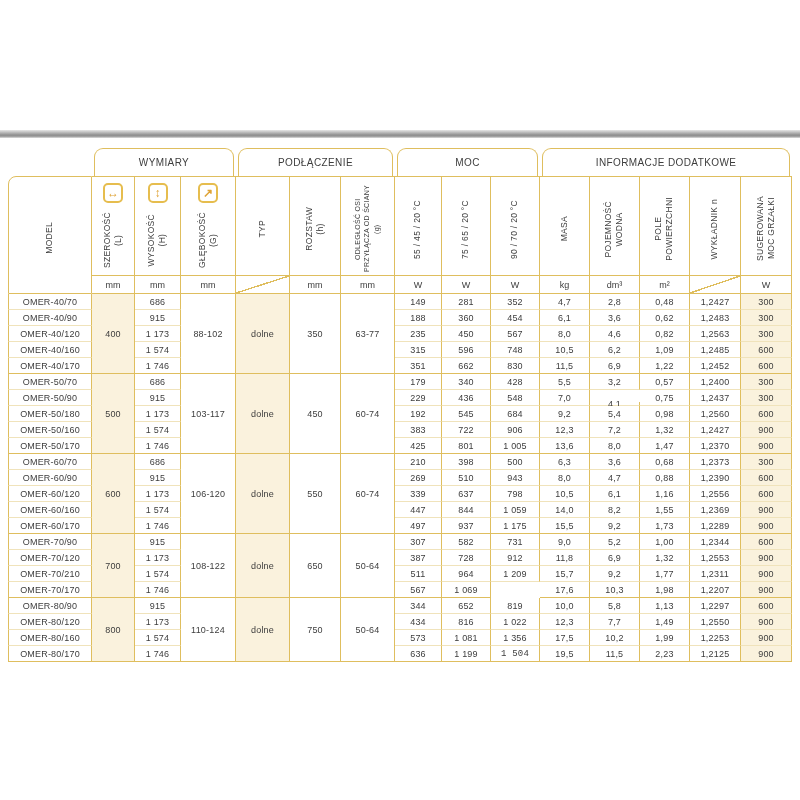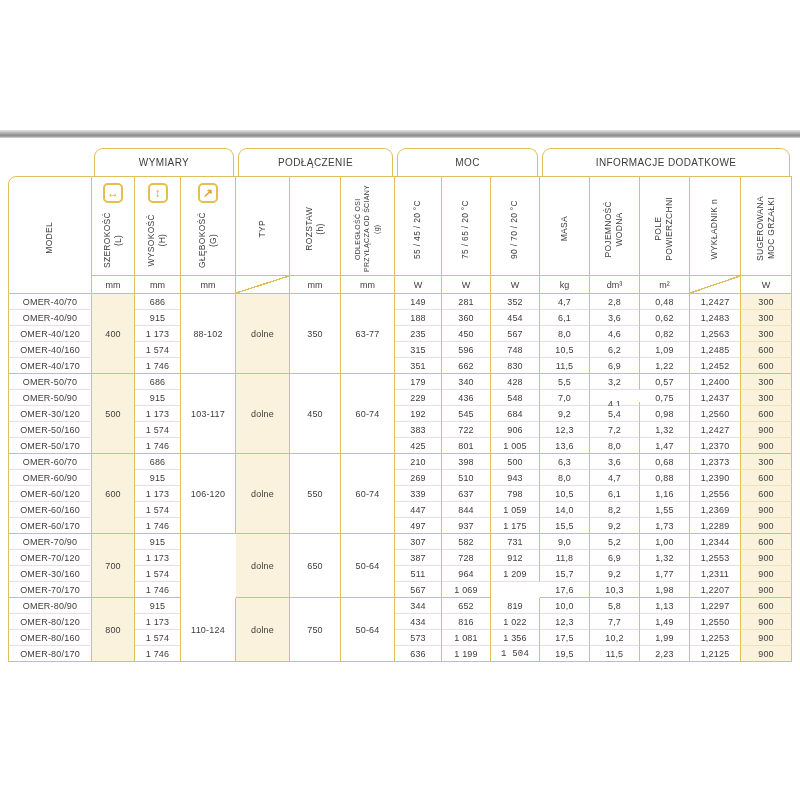--- a/index.html
+++ b/index.html
@@ -253,21 +253,21 @@
     <div class="cell model" style="grid-area: 10 / 1;">OMER-50/90</div>
     <div class="cell" style="grid-area: 10 / 3;">915</div>
     <div class="cell" style="grid-area: 10 / 8;">229</div>
     <div class="cell" style="grid-area: 10 / 9;">436</div>
     <div class="cell" style="grid-area: 10 / 10;">548</div>
     <div class="cell" style="grid-area: 10 / 11;">7,0</div>
     <div class="cell" style="grid-area: 10 / 12; margin-top: 12px;">4,1</div>
     <div class="cell" style="grid-area: 10 / 13;">0,75</div>
     <div class="cell" style="grid-area: 10 / 14;">1,2437</div>
     <div class="cell cream" style="grid-area: 10 / 15;">300</div>
-    <div class="cell model" style="grid-area: 11 / 1;">OMER-30/120</div>
+    <div class="cell model" style="grid-area: 11 / 1;">OMER-50/180</div>
     <div class="cell" style="grid-area: 11 / 3;">1 173</div>
     <div class="cell" style="grid-area: 11 / 8;">192</div>
     <div class="cell" style="grid-area: 11 / 9;">545</div>
     <div class="cell" style="grid-area: 11 / 10;">684</div>
     <div class="cell" style="grid-area: 11 / 11;">9,2</div>
     <div class="cell" style="grid-area: 11 / 12;">5,4</div>
     <div class="cell" style="grid-area: 11 / 13;">0,98</div>
     <div class="cell" style="grid-area: 11 / 14;">1,2560</div>
     <div class="cell cream" style="grid-area: 11 / 15;">600</div>
     <div class="cell model" style="grid-area: 12 / 1;">OMER-50/160</div>
@@ -339,20 +339,21 @@
     <div class="cell bend" style="grid-area: 18 / 3;">1 746</div>
     <div class="cell bend" style="grid-area: 18 / 8;">497</div>
     <div class="cell bend" style="grid-area: 18 / 9;">937</div>
     <div class="cell bend" style="grid-area: 18 / 10;">1 175</div>
     <div class="cell bend" style="grid-area: 18 / 11;">15,5</div>
     <div class="cell bend" style="grid-area: 18 / 12;">9,2</div>
     <div class="cell bend" style="grid-area: 18 / 13;">1,73</div>
     <div class="cell bend" style="grid-area: 18 / 14;">1,2289</div>
     <div class="cell cream bend" style="grid-area: 18 / 15;">900</div>
     <div class="cell cream bend" style="grid-area: 19 / 2 / span 4;">700</div>
+    <div class="cell bend" style="grid-area: 19 / 4 / span 4;">108-122</div>
     <div class="cell cream bend" style="grid-area: 19 / 5 / span 4;">dolne</div>
     <div class="cell bend" style="grid-area: 19 / 6 / span 4;">650</div>
     <div class="cell bend" style="grid-area: 19 / 7 / span 4;">50-64</div>
     <div class="cell model" style="grid-area: 19 / 1;">OMER-70/90</div>
     <div class="cell" style="grid-area: 19 / 3;">915</div>
     <div class="cell" style="grid-area: 19 / 8;">307</div>
     <div class="cell" style="grid-area: 19 / 9;">582</div>
     <div class="cell" style="grid-area: 19 / 10;">731</div>
     <div class="cell" style="grid-area: 19 / 11;">9,0</div>
     <div class="cell" style="grid-area: 19 / 12;">5,2</div>
@@ -362,21 +363,21 @@
     <div class="cell model" style="grid-area: 20 / 1;">OMER-70/120</div>
     <div class="cell" style="grid-area: 20 / 3;">1 173</div>
     <div class="cell" style="grid-area: 20 / 8;">387</div>
     <div class="cell" style="grid-area: 20 / 9;">728</div>
     <div class="cell" style="grid-area: 20 / 10;">912</div>
     <div class="cell" style="grid-area: 20 / 11;">11,8</div>
     <div class="cell" style="grid-area: 20 / 12;">6,9</div>
     <div class="cell" style="grid-area: 20 / 13;">1,32</div>
     <div class="cell" style="grid-area: 20 / 14;">1,2553</div>
     <div class="cell cream" style="grid-area: 20 / 15;">900</div>
-    <div class="cell model" style="grid-area: 21 / 1;">OMER-30/160</div>
+    <div class="cell model" style="grid-area: 21 / 1;">OMER-70/210</div>
     <div class="cell" style="grid-area: 21 / 3;">1 574</div>
     <div class="cell" style="grid-area: 21 / 8;">511</div>
     <div class="cell" style="grid-area: 21 / 9;">964</div>
     <div class="cell" style="grid-area: 21 / 10;">1 209</div>
     <div class="cell" style="grid-area: 21 / 11;">15,7</div>
     <div class="cell" style="grid-area: 21 / 12;">9,2</div>
     <div class="cell" style="grid-area: 21 / 13;">1,77</div>
     <div class="cell" style="grid-area: 21 / 14;">1,2311</div>
     <div class="cell cream" style="grid-area: 21 / 15;">900</div>
     <div class="cell model bend" style="grid-area: 22 / 1;">OMER-70/170</div>

